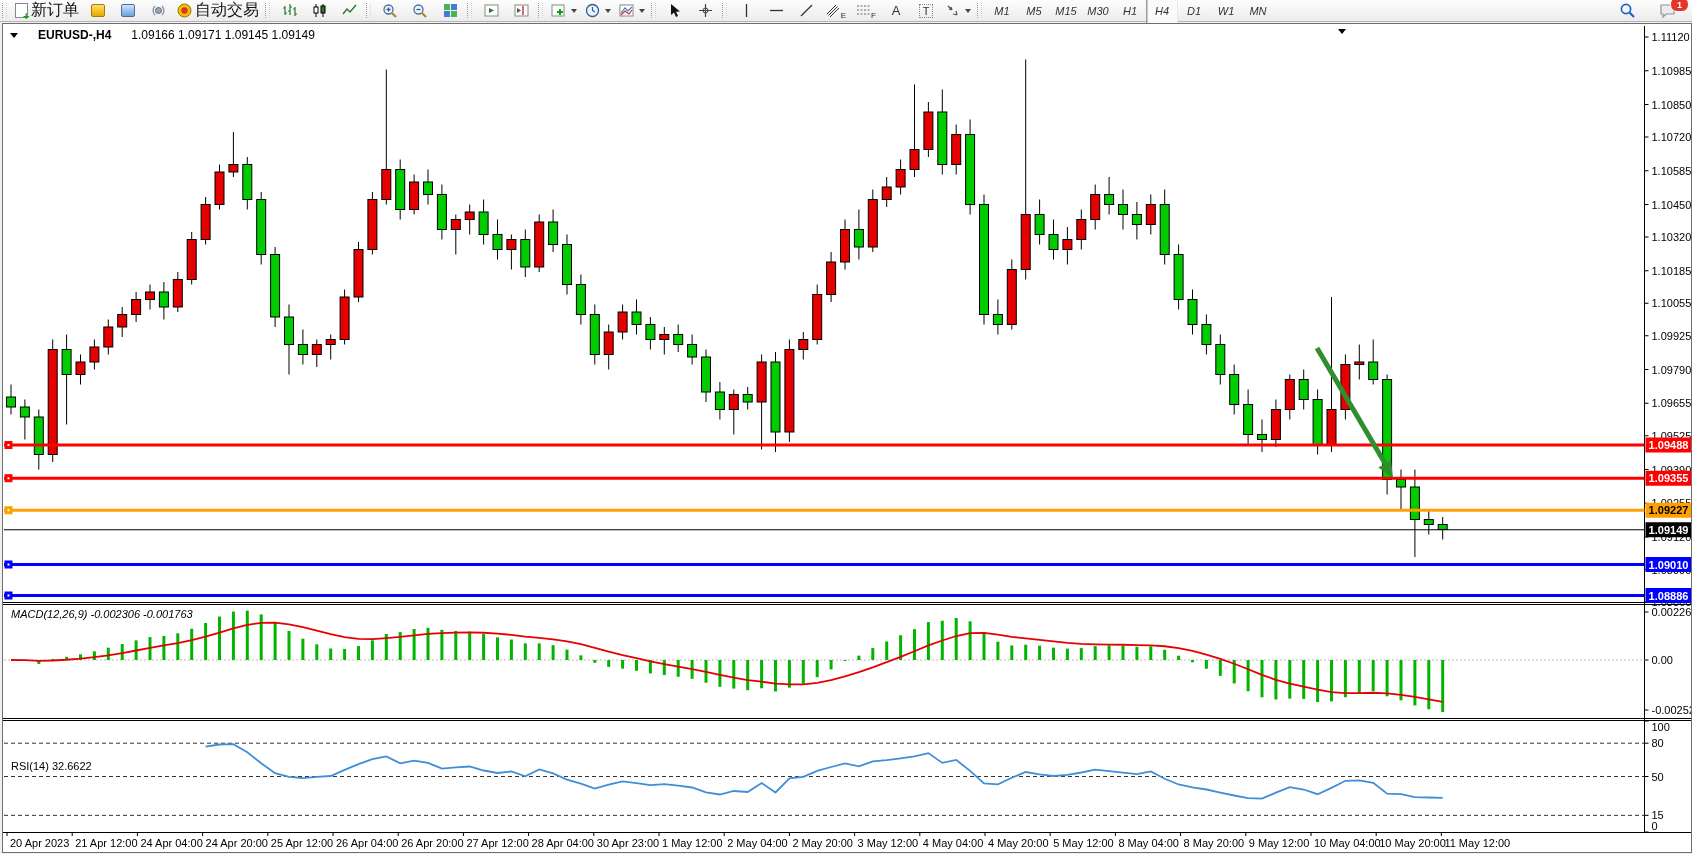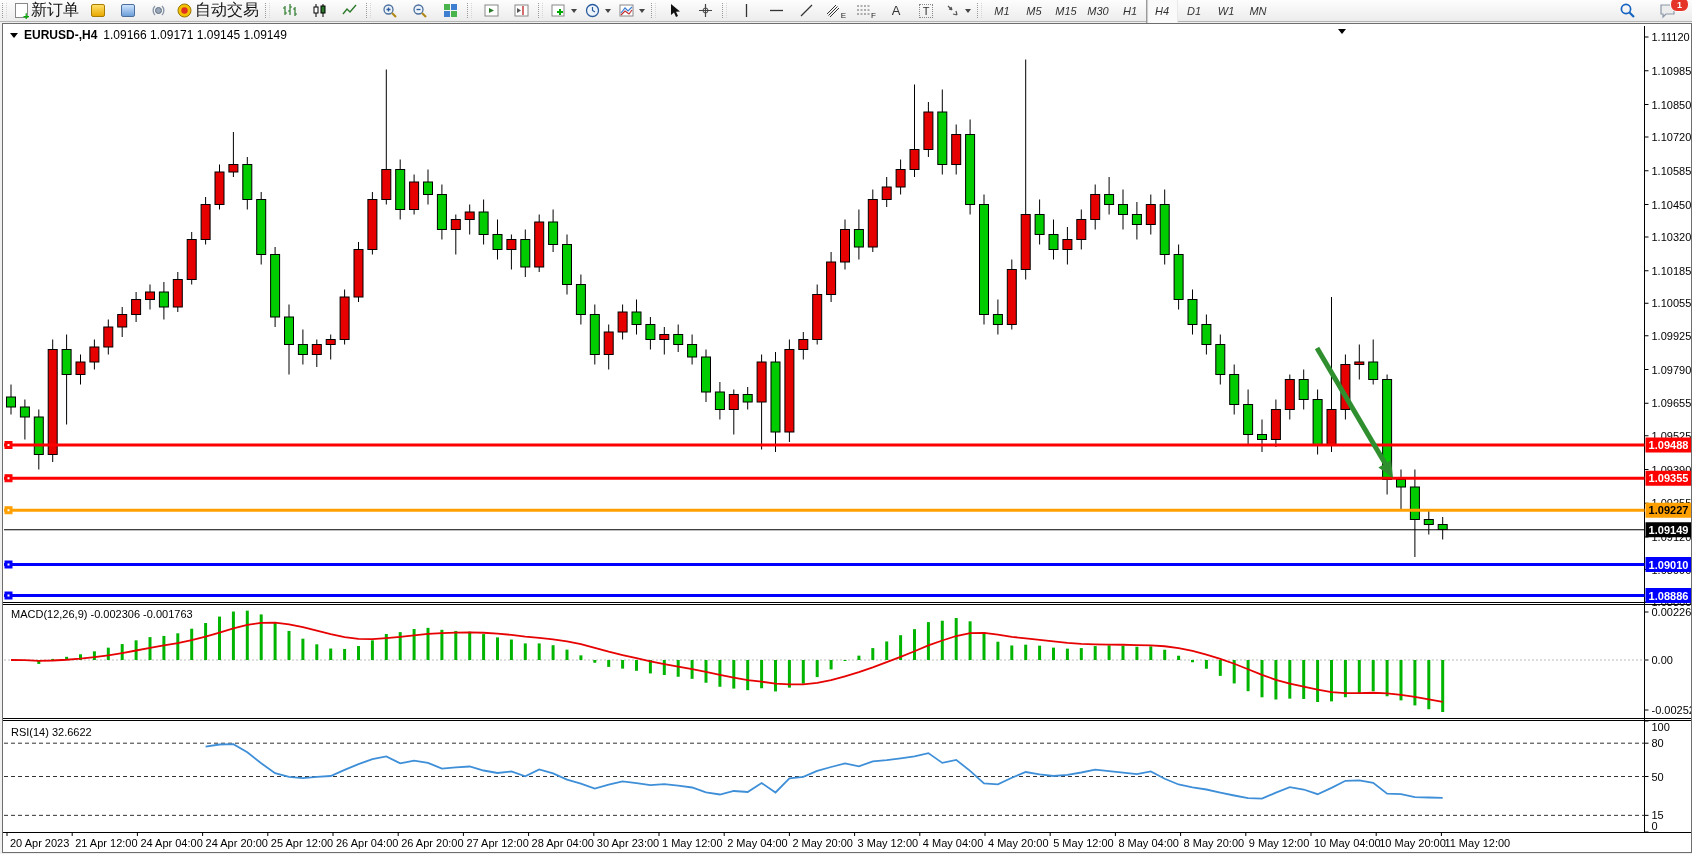--- a/index.html
+++ b/index.html
@@ -36,24 +36,24 @@
   .doc{width:11px;height:13px;background:#fff;border:1px solid #888;}
   .doc .plus{position:absolute;right:-5px;bottom:-4px;width:9px;height:9px;color:#0a0;font-weight:bold;font-size:11px;line-height:9px;}
   .sq{width:12px;height:11px;border-radius:2px;}
   
   #chart-window{
     position:absolute;left:2px;top:23px;width:1688px;height:828px;
     background:#fff;border:1px solid #6e6e6e;
   }
   #chart-svg{position:absolute;left:0;top:0;}
   .ovl{position:absolute;font-size:12px;color:#000;white-space:nowrap;z-index:5;}
-  #chart-title{left:7px;top:4px;display:flex;align-items:center;gap:6px;font-weight:bold;}
+  #chart-title{left:7px;top:4px;display:flex;align-items:center;gap:20px;font-weight:bold;}
   .tri{width:0;height:0;border-left:4px solid transparent;border-right:4px solid transparent;border-top:5px solid #000;}
-  #macd-label{left:8px;top:584px;font-size:11px;}
-  #rsi-label{left:8px;top:702px;font-size:11px;}
+  #macd-label{left:8px;top:584px;font-size:11px;font-style:italic;}
+  #rsi-label{left:8px;top:736px;font-size:11px;}
 </style>
 </head>
 <body>
 
 <div id="toolbar">
   <div class="grip"></div>
 
   <div class="tb">
     <span class="ic doc">
         <span class="plus">+</span>

